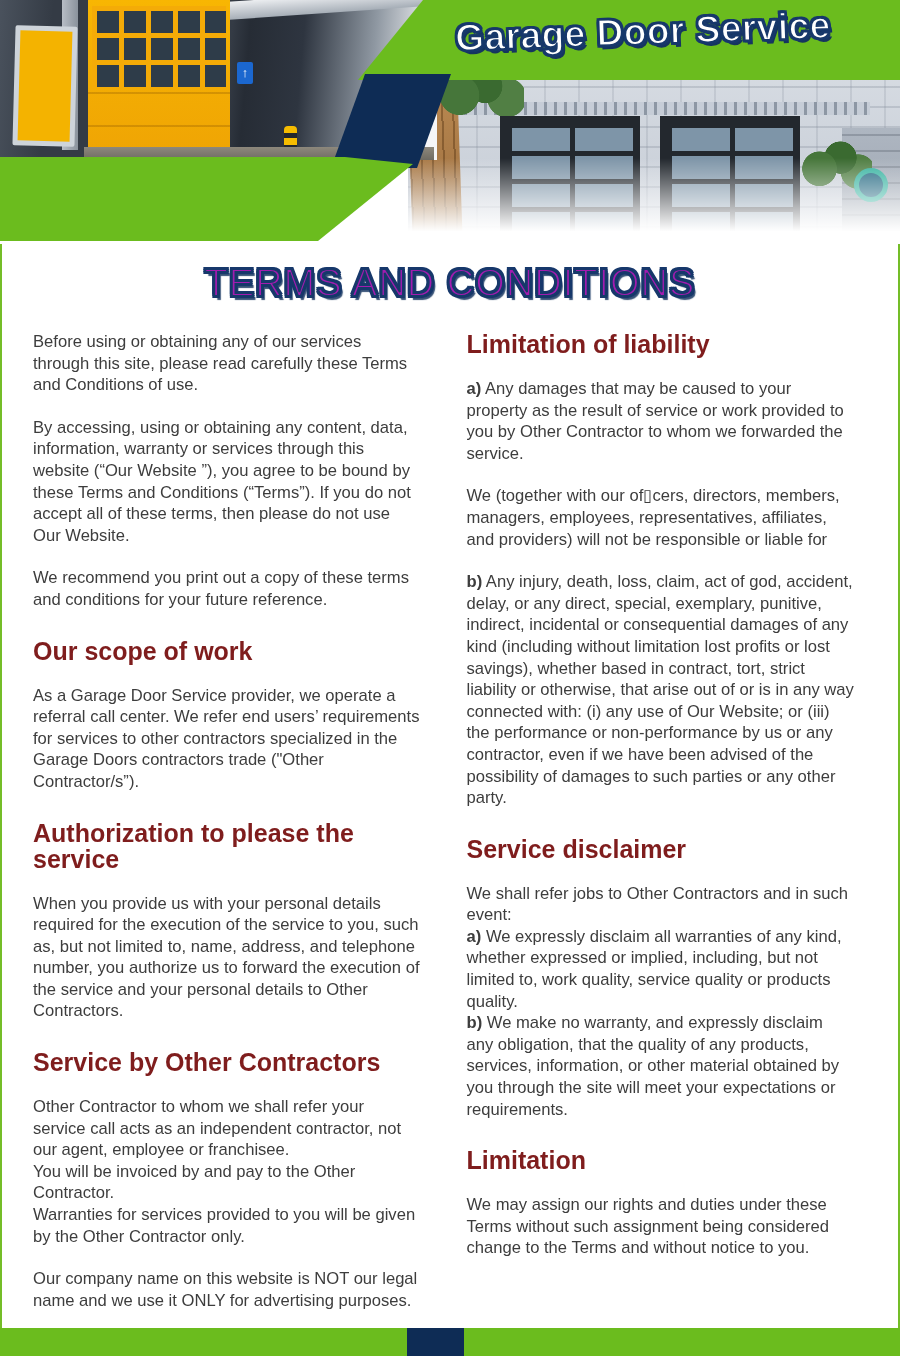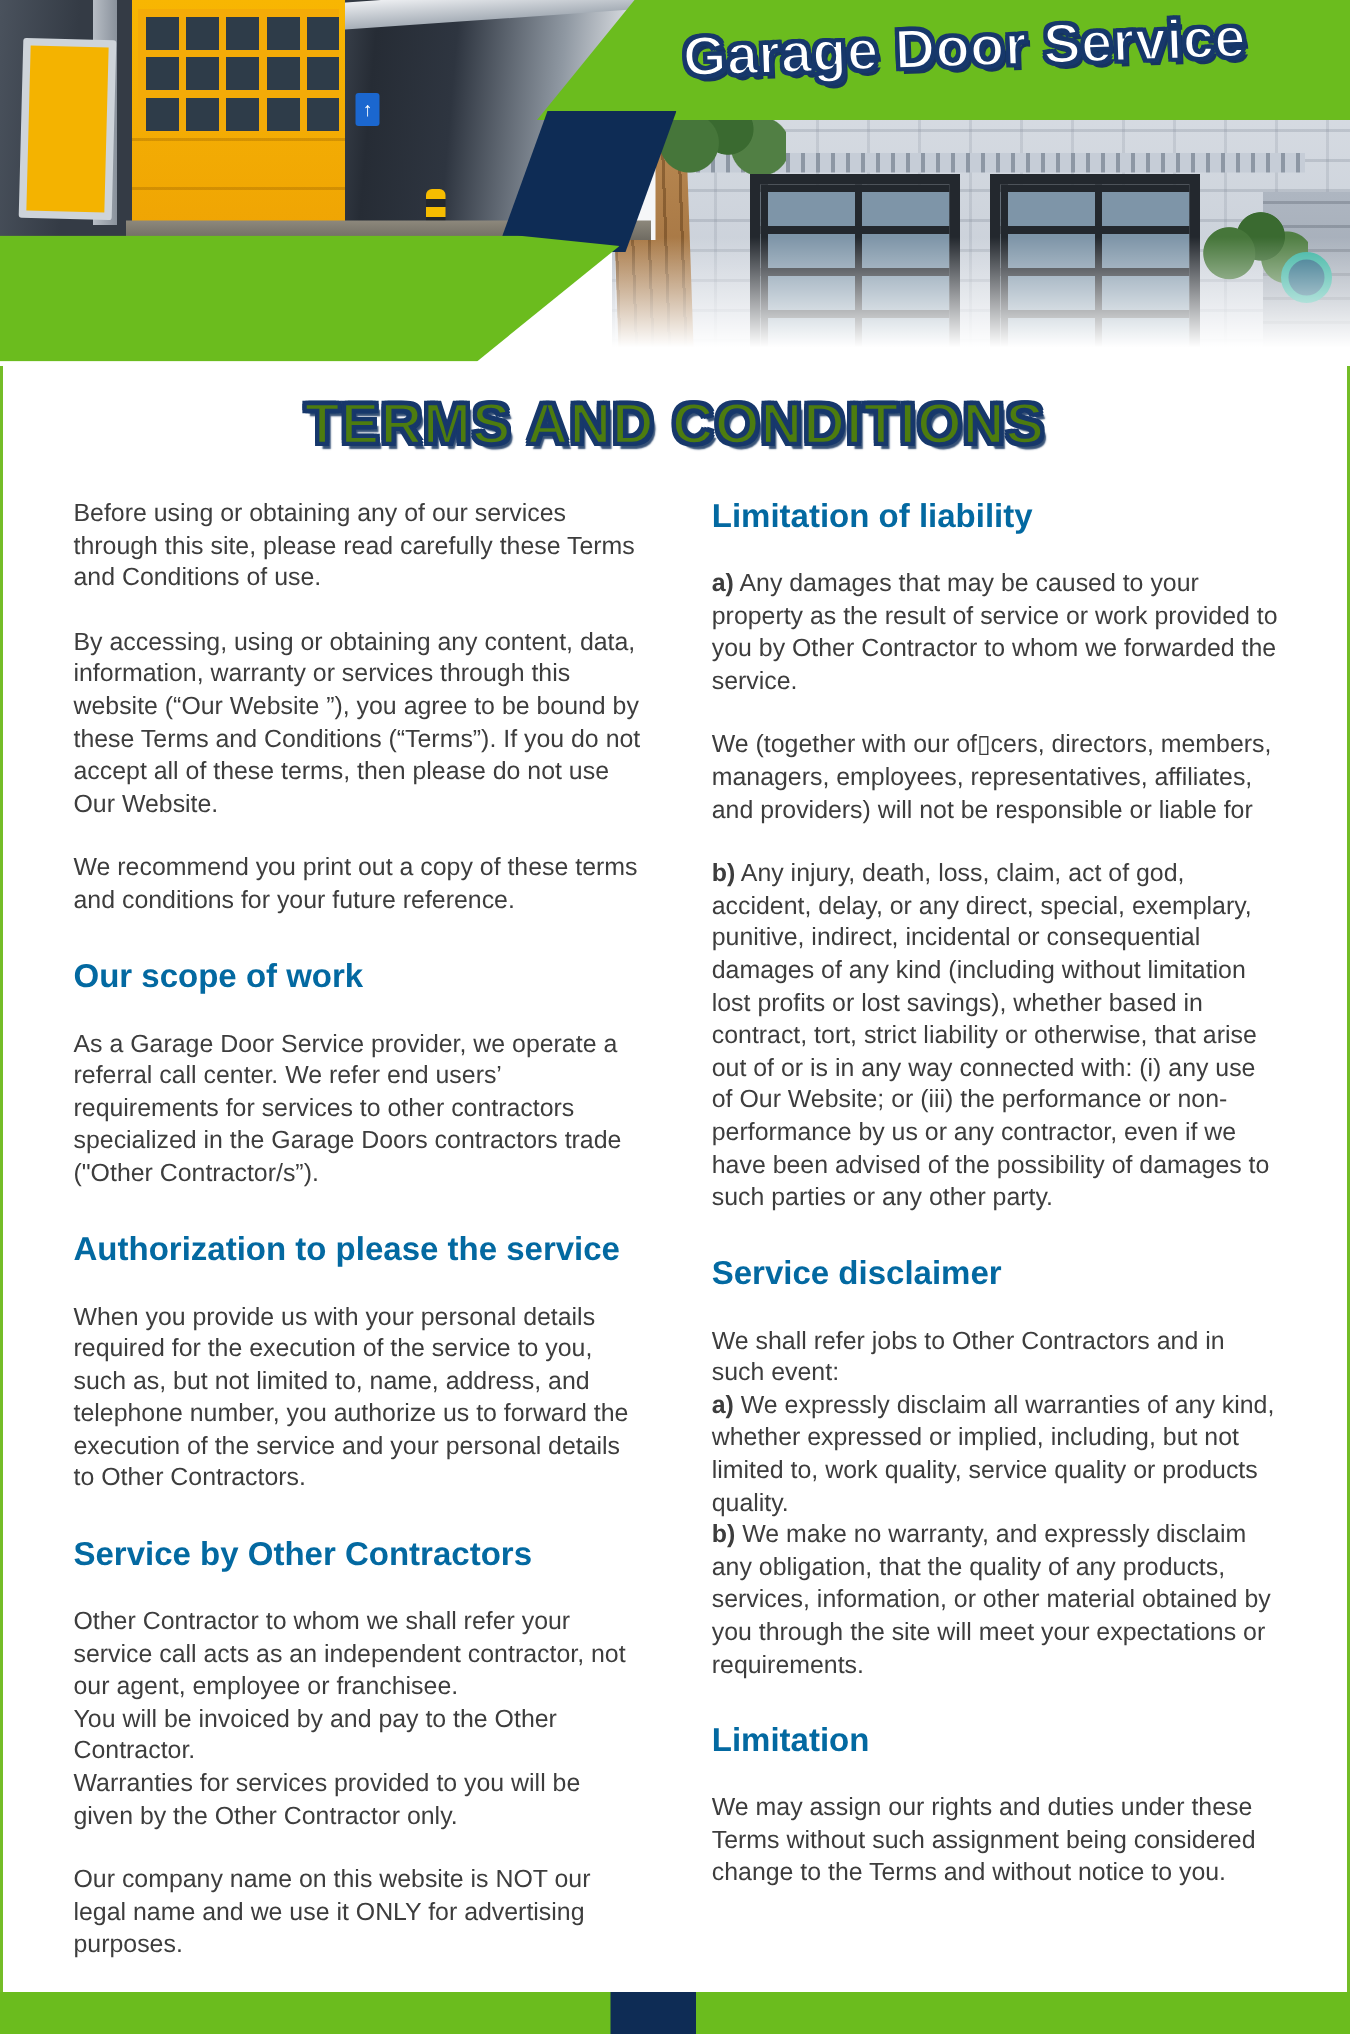--- a/index.html
+++ b/index.html
@@ -73,33 +73,33 @@
                  -2px 0 0 #17386b, 2px 0 0 #17386b, 0 -2px 0 #17386b, 0 2px 0 #17386b,
                  3px 4px 0 #16355f;}
 
   
   .navy-shape{position:absolute;top:74px;left:331px;width:120px;height:94px;background:#0e2c55;z-index:4;
      clip-path:polygon(34px 0, 120px 0, 86px 100%, 0 100%);}
   .green-ribbon{position:absolute;top:157px;left:0;width:415px;height:84px;background:#6bbc1e;z-index:5;
      clip-path:polygon(0 0, 345px 0, 413px 7px, 318px 84px, 0 84px);}
 
   
-  .terms-title{margin:14px 0 0;text-align:center;font-size:38px;font-weight:700;letter-spacing:1px;
-     color:#4d7c0f;white-space:nowrap;
+  .terms-title{margin:14px 0 0;text-align:center;font-size:38px;font-weight:400;letter-spacing:1px;
+     color:#a21caf;white-space:nowrap;
      -webkit-text-stroke:1.8px #17386b;
      text-shadow:-2px -2px 0 #17386b, 2px -2px 0 #17386b, -2px 2px 0 #17386b, 2px 2px 0 #17386b,
                  -2px 0 0 #17386b, 2px 0 0 #17386b, 0 -2px 0 #17386b, 0 2px 0 #17386b,
                  3px 4px 1px rgba(19,50,94,.85);}
 
   
-  .columns{display:flex;gap:46px;padding:26px 46px 0 49px;}
+  .columns{display:flex;gap:46px;padding:26px 46px 0 33px;}
   .col{flex:1;min-width:0;}
   .col p{margin:21px 0;font-size:16.6px;line-height:21.6px;color:#3d3d3d;}
   .col p:first-child{margin-top:0;}
-  .col h2{margin:27px 0 21px;font-size:22px;line-height:26px;font-weight:700;color:#0369a1;}
+  .col h2{margin:27px 0 21px;font-size:25px;line-height:26px;font-weight:700;color:#7f1d1d;}
   .col h2:first-child{margin-top:0;}
   .col b{font-weight:700;}
 
   
   .edge{position:absolute;top:244px;bottom:28px;width:2px;background:#74bd28;z-index:8;}
   .edge.left{left:0;} .edge.right{right:0;}
   .footer{position:absolute;left:0;right:0;bottom:0;height:28px;background:#6bbc1e;z-index:9;}
   .footer-navy{position:absolute;left:407px;top:0;width:57px;height:28px;background:#0e2c55;}
 </style>
 </head>

